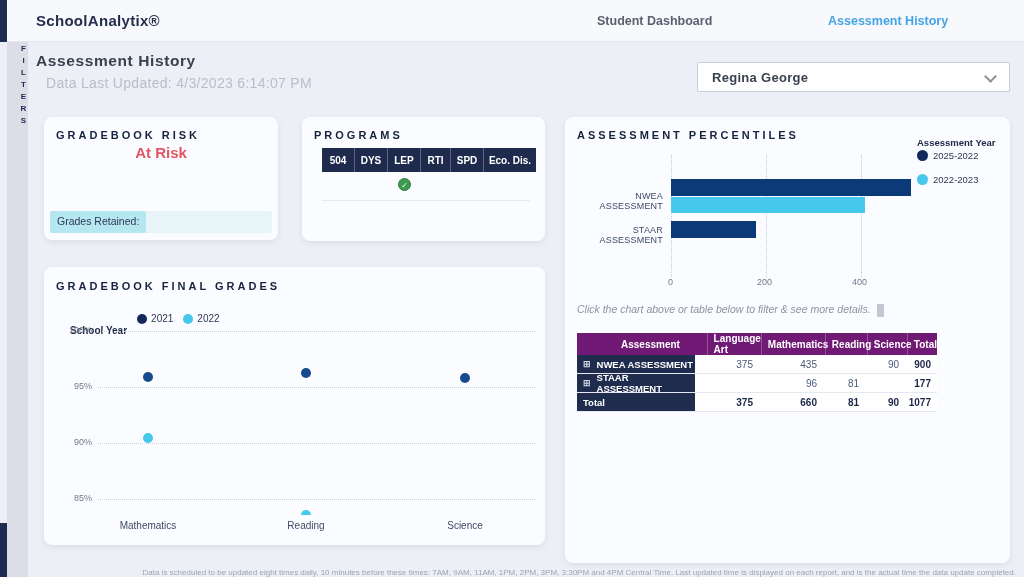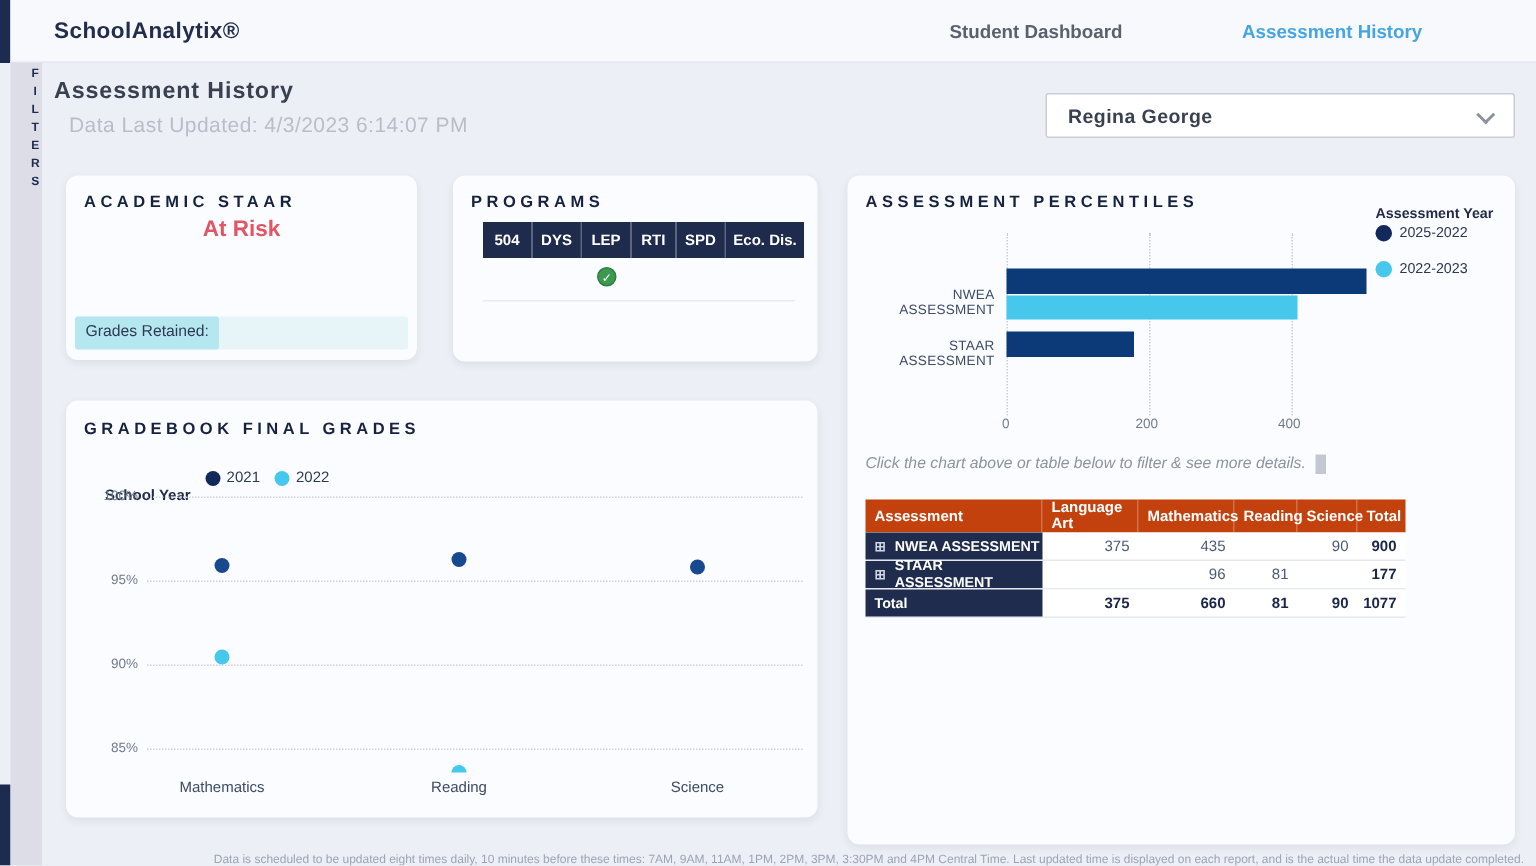--- a/index.html
+++ b/index.html
@@ -22,21 +22,21 @@
   #filters-label {
     left:0; top:44px; width:21px; text-align:center;
     writing-mode:vertical-rl; text-orientation:upright;
     font-size:8px; font-weight:bold; letter-spacing:3px; color:#1d2b50;
   }
 
   
   #navbar { left:7px; top:0; width:1017px; height:42px; background:#f8f9fd; border-bottom:1px solid #e3e5ef; }
   #brand { left:29px; top:12px; font-size:15px; font-weight:bold; color:#232e4d; letter-spacing:0.3px; }
   .nav-tab { top:14px; font-size:12.5px; font-weight:bold; cursor:pointer; }
-  #tab-student-dashboard { left:590px; color:#59616f;margin-left:36px; }
+  #tab-student-dashboard { left:590px; color:#59616f; }
   #tab-assessment-history { left:821px; color:#45a5e4; }
 
   
   #page-title { left:36px; top:52px; font-size:15.5px; font-weight:600; color:#39404f; letter-spacing:0.6px; }
   #last-updated { left:46px; top:75px; font-size:14px; color:#b9bdc9; letter-spacing:0.3px; }
 
   
   #student-select { left:697px; top:62px; width:313px; height:30px; background:#ffffff; border:1px solid #c9cdd9; border-radius:2px; cursor:pointer; }
   #student-select-value { left:14px; top:7px; font-size:13px; color:#39414f; font-weight:600; letter-spacing:0.3px; }
   #student-select-chevron { right:14px; top:9px; width:9px; height:9px; border-right:2px solid #8a919f; border-bottom:2px solid #8a919f; transform:rotate(45deg); }
@@ -71,21 +71,21 @@
   .bar { position:absolute; cursor:pointer; }
   .bar-navy { background:#0c3a78; } .bar-cyan { background:#45c8ec; }
   .pct-tick { font-size:9px; color:#707a8c; top:160px; }
   #pct-hint { left:12px; top:186px; font-size:10.5px; font-style:italic; color:#8d93a1; }
   #pct-hint-cursor { display:inline-block; width:7px; height:13px; background:#c3c7d1; vertical-align:middle; margin-left:6px; }
 
   
   #assessment-table { left:12px; top:216px; width:360px; font-size:10px; }
   .t-row { display:flex; }
   .t-cell { display:flex; align-items:center; }
-  .t-head { height:22px; background:#c2410c; color:#ffffff; font-weight:bold; }
+  .t-head { height:22px; background:#701a75; color:#ffffff; font-weight:bold;padding-left:38px; }
   .t-head .t-cell { padding-left:6px; border-right:1px solid rgba(255,255,255,0.25); }
   .t-head .t-cell:last-child { border-right:none; }
   .t-body { height:19px; background:#ffffff; border-bottom:1px solid #e6e8ef; cursor:pointer; }
   .t-label { background:#202c4e; color:#ffffff; font-weight:bold; font-size:9.5px; padding-left:6px; }
   .t-num { justify-content:flex-end; padding-right:6px; color:#4b5a77; }
   .t-total-col { font-weight:bold; color:#1c2747; }
   .t-row-total .t-num { font-weight:bold; color:#1c2747; }
   .expand-glyph { font-size:9px; margin-right:6px; color:#cfd5e4; }
   .c0{width:118px;} .c1{width:64px;} .c2{width:64px;} .c3{width:42px;} .c4{width:40px;} .c5{width:32px;}
 
@@ -123,21 +123,21 @@
 
 <div class="abs" id="page-title">Assessment History</div>
 <div class="abs" id="last-updated">Data Last Updated: 4/3/2023 6:14:07 PM</div>
 
 <div class="abs" id="student-select">
   <div class="abs" id="student-select-value">Regina George</div>
   <div class="abs" id="student-select-chevron"></div>
 </div>
 
 <div class="card" id="card-risk">
-  <div class="card-title">ACADEMIC STAAR</div>
+  <div class="card-title">GRADEBOOK RISK</div>
   <div class="abs" id="risk-status">At Risk</div>
   <div class="abs" id="retained-row">
     <span id="retained-label">Grades Retained:</span>
   </div>
 </div>
 
 <div class="card" id="card-programs">
   <div class="card-title">PROGRAMS</div>
   <div class="abs" id="programs-row">
     <div class="program-cell c-504" style="width:33px">504</div>

